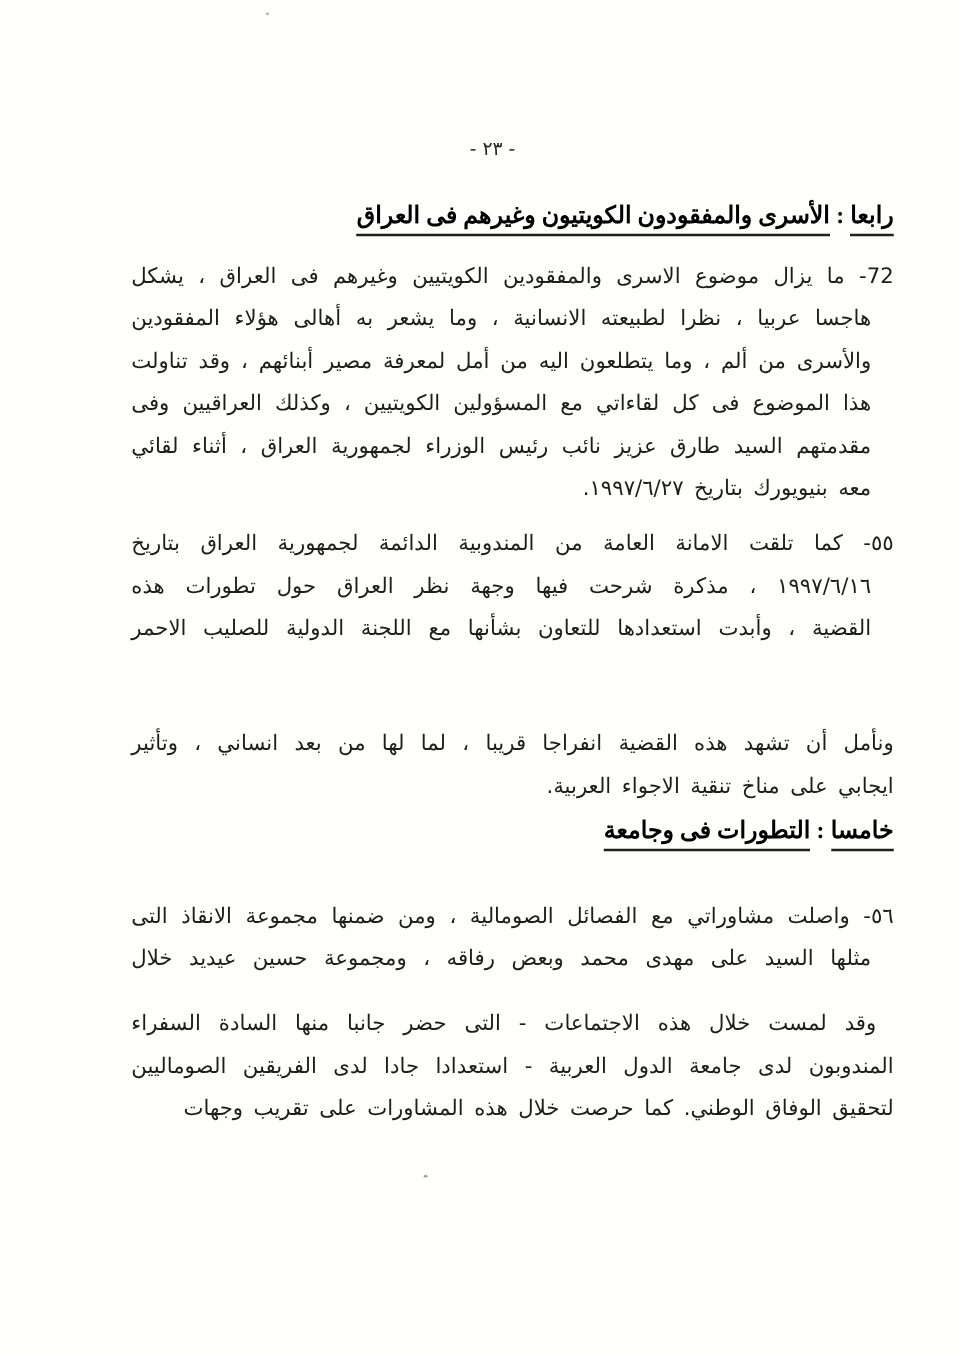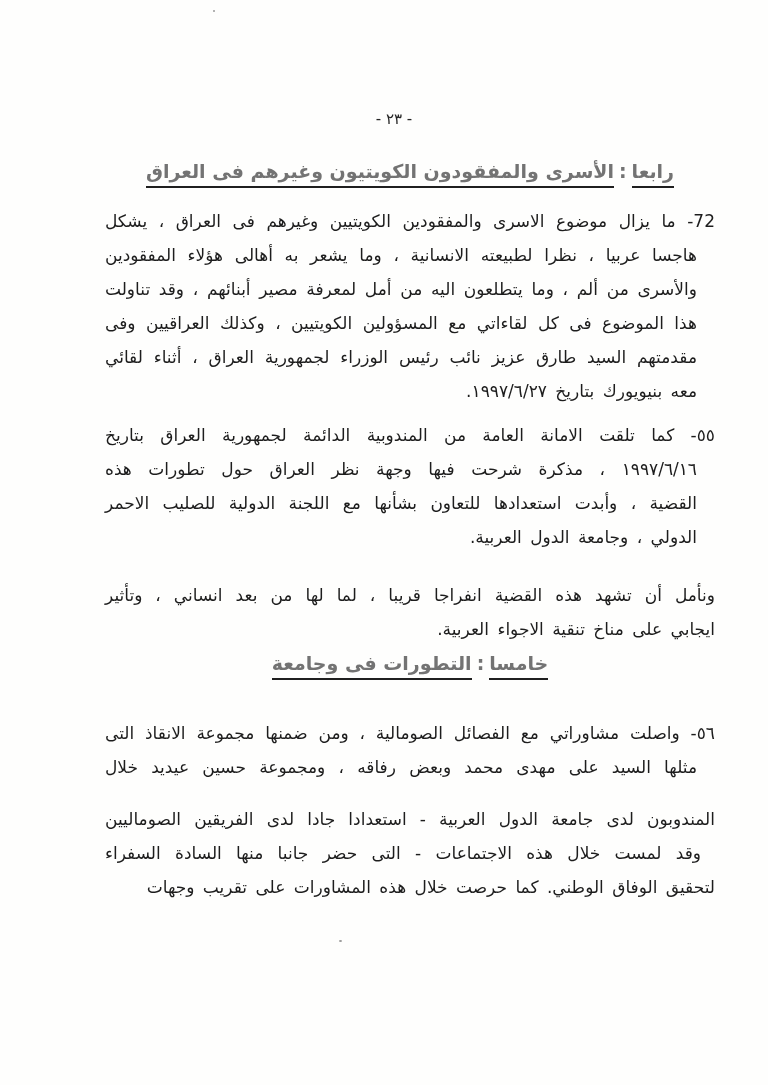--- a/index.html
+++ b/index.html
@@ -25,25 +25,26 @@
     right: 0;
     text-align: center;
     font-size: 15px;
     letter-spacing: 1px;
     color: #242424;
   }
   .heading {
     position: absolute;
     right: 73px;
     width: 610px;
-    text-align: center;
+    text-align: right;
     font-size: 19px;
     font-weight: bold;
-    color: #737373;
+    color: #000000;
     white-space: nowrap;
+    font-family: Liberation Serif, serif;
   }
   .heading .u {
     border-bottom: 2px solid #1f1f1f;
     padding-bottom: 4px;
   }
   .heading .colon {
     margin: 0 5px;
   }
   #heading-1 { top: 160px; }
   #heading-2 { top: 652px; }
@@ -98,39 +99,38 @@
     <div class="line cont">والأسرى من ألم ، وما يتطلعون اليه من أمل لمعرفة مصير أبنائهم ، وقد تناولت</div>
     <div class="line cont">هذا الموضوع فى كل لقاءاتي مع المسؤولين الكويتيين ، وكذلك العراقيين وفى</div>
     <div class="line cont">مقدمتهم السيد طارق عزيز نائب رئيس الوزراء لجمهورية العراق ، أثناء لقائي</div>
     <div class="line cont end">معه بنيويورك بتاريخ ١٩٩٧/٦/٢٧.</div>
   </div>
 
   <div class="para" id="para-55">
     <div class="line">٥٥- كما تلقت الامانة العامة من المندوبية الدائمة لجمهورية العراق بتاريخ</div>
     <div class="line cont">١٩٩٧/٦/١٦ ، مذكرة شرحت فيها وجهة نظر العراق حول تطورات هذه</div>
     <div class="line cont">القضية ، وأبدت استعدادها للتعاون بشأنها مع اللجنة الدولية للصليب الاحمر</div>
-    <div class="line cont end">الدولي ، وجامعة الدول العربية.</div>
   </div>
 
   <div class="para" id="para-hope">
     <div class="line">ونأمل أن تشهد هذه القضية انفراجا قريبا ، لما لها من بعد انساني ، وتأثير</div>
     <div class="line end">ايجابي على مناخ تنقية الاجواء العربية.</div>
   </div>
 
   <div class="heading" id="heading-2">
     <span class="u">خامسا</span><span class="colon">:</span><span class="u">التطورات فى وجامعة</span>
   </div>
 
   <div class="para" id="para-56">
     <div class="line">٥٦- واصلت مشاوراتي مع الفصائل الصومالية ، ومن ضمنها مجموعة الانقاذ التى</div>
     <div class="line cont">مثلها السيد على مهدى محمد وبعض رفاقه ، ومجموعة حسين عيديد خلال</div>
   </div>
 
   <div class="para" id="para-consult">
+    <div class="line ind">وقد لمست خلال هذه الاجتماعات - التى حضر جانبا منها السادة السفراء</div>
     <div class="line">المندوبون لدى جامعة الدول العربية - استعدادا جادا لدى الفريقين الصوماليين</div>
-    <div class="line ind">وقد لمست خلال هذه الاجتماعات - التى حضر جانبا منها السادة السفراء</div>
     <div class="line end">لتحقيق الوفاق الوطني. كما حرصت خلال هذه المشاورات على تقريب وجهات</div>
   </div>
 
   <div class="speck" id="speck-1"></div>
   <div class="speck" id="speck-2"></div>
 
 </div>
 
 </body></html>

